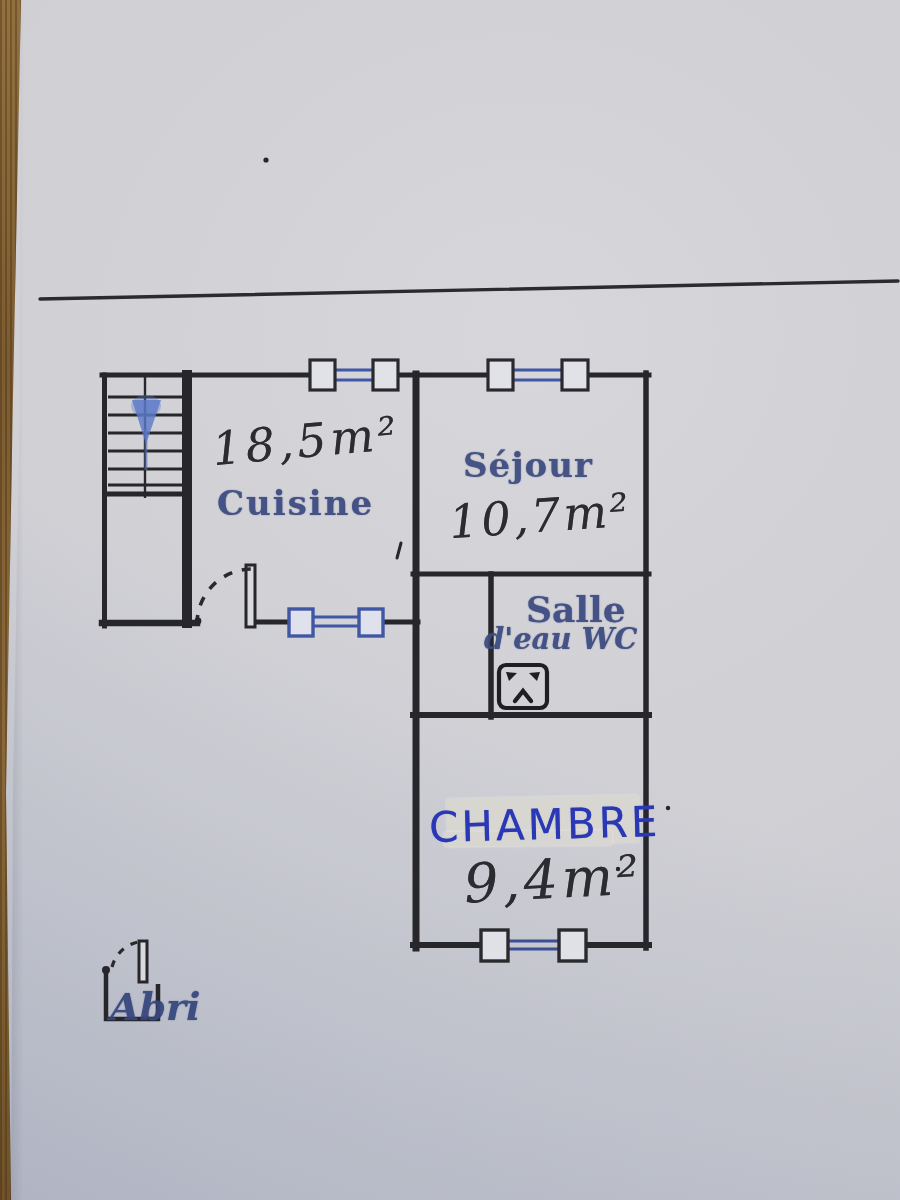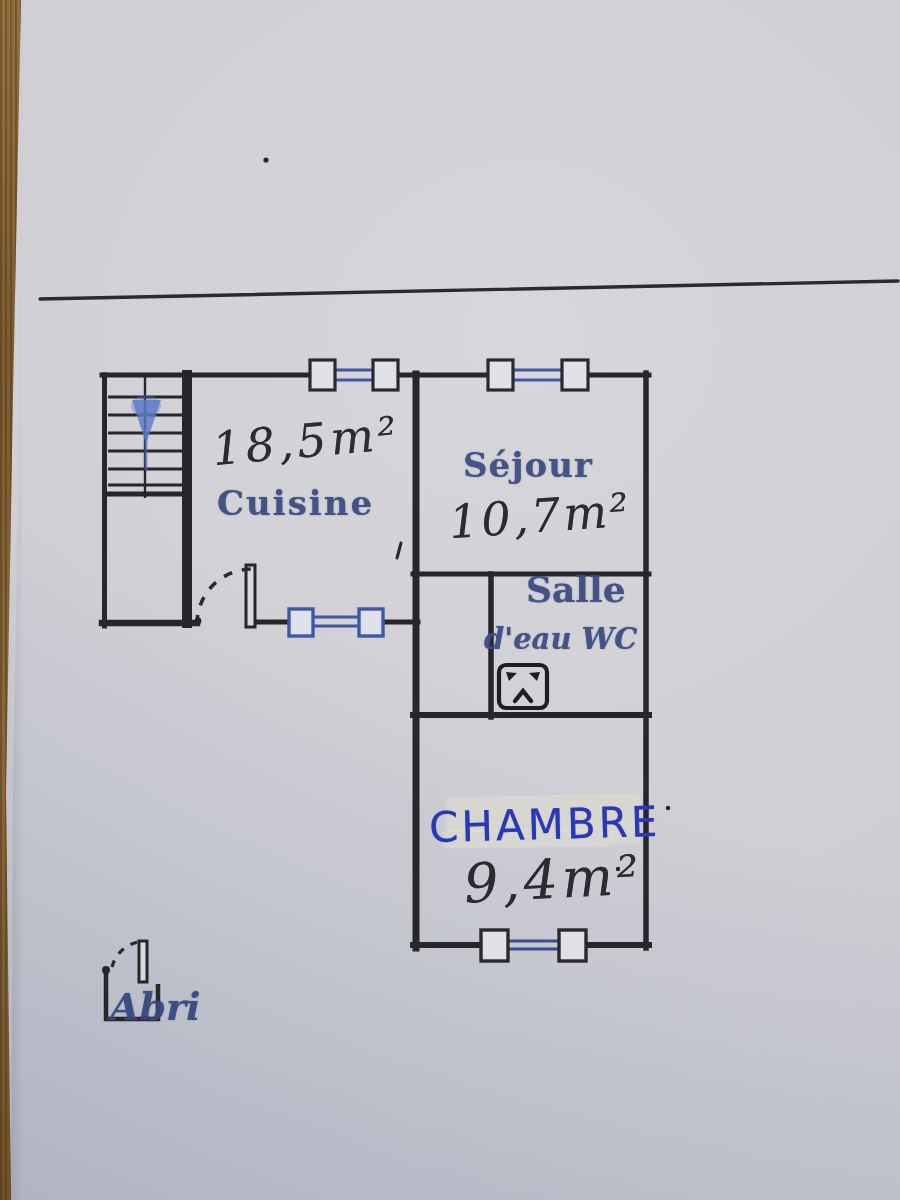--- a/index.html
+++ b/index.html
@@ -143,20 +143,20 @@
   <div class="lbl stamp" style="left:36px;top:504px;font-size:34px;line-height:31px;letter-spacing:1px;">
   </div>
 
   <div class="lbl hand" style="left:212px;top:414px;font-size:46px;letter-spacing:4px;transform:rotate(-5deg);">18,5m²</div>
   <div class="lbl stamp" style="left:463px;top:445px;font-size:34px;letter-spacing:1px;">Séjour</div>
 
   <div class="lbl stamp" style="left:217px;top:483px;font-size:34px;letter-spacing:2px;">Cuisine</div>
   <div class="lbl hand" style="left:449px;top:489px;font-size:46px;letter-spacing:3px;transform:rotate(-4deg);">10,7m²</div>
 
 
-  <div class="lbl stamp" style="left:526px;top:568px;font-size:36px;">Salle</div>
+  <div class="lbl stamp" style="left:526px;top:588px;font-size:36px;">Salle</div>
   <div class="lbl stamp" style="left:484px;top:622px;font-size:29px;font-style:italic;">d'eau WC</div>
 
   <div class="lbl pen" style="left:429px;top:800px;font-size:42px;letter-spacing:3px;transform:rotate(-1.5deg);">CHAMBRE</div>
   <div class="lbl hand" style="left:464px;top:848px;font-size:54px;letter-spacing:4px;transform:rotate(-3deg);">9,4m²</div>
 
   <div class="lbl stamp" style="left:110px;top:984px;font-size:38px;color:#36477d;font-style:italic;">Abri</div>
 </div>
 
 </body></html>

